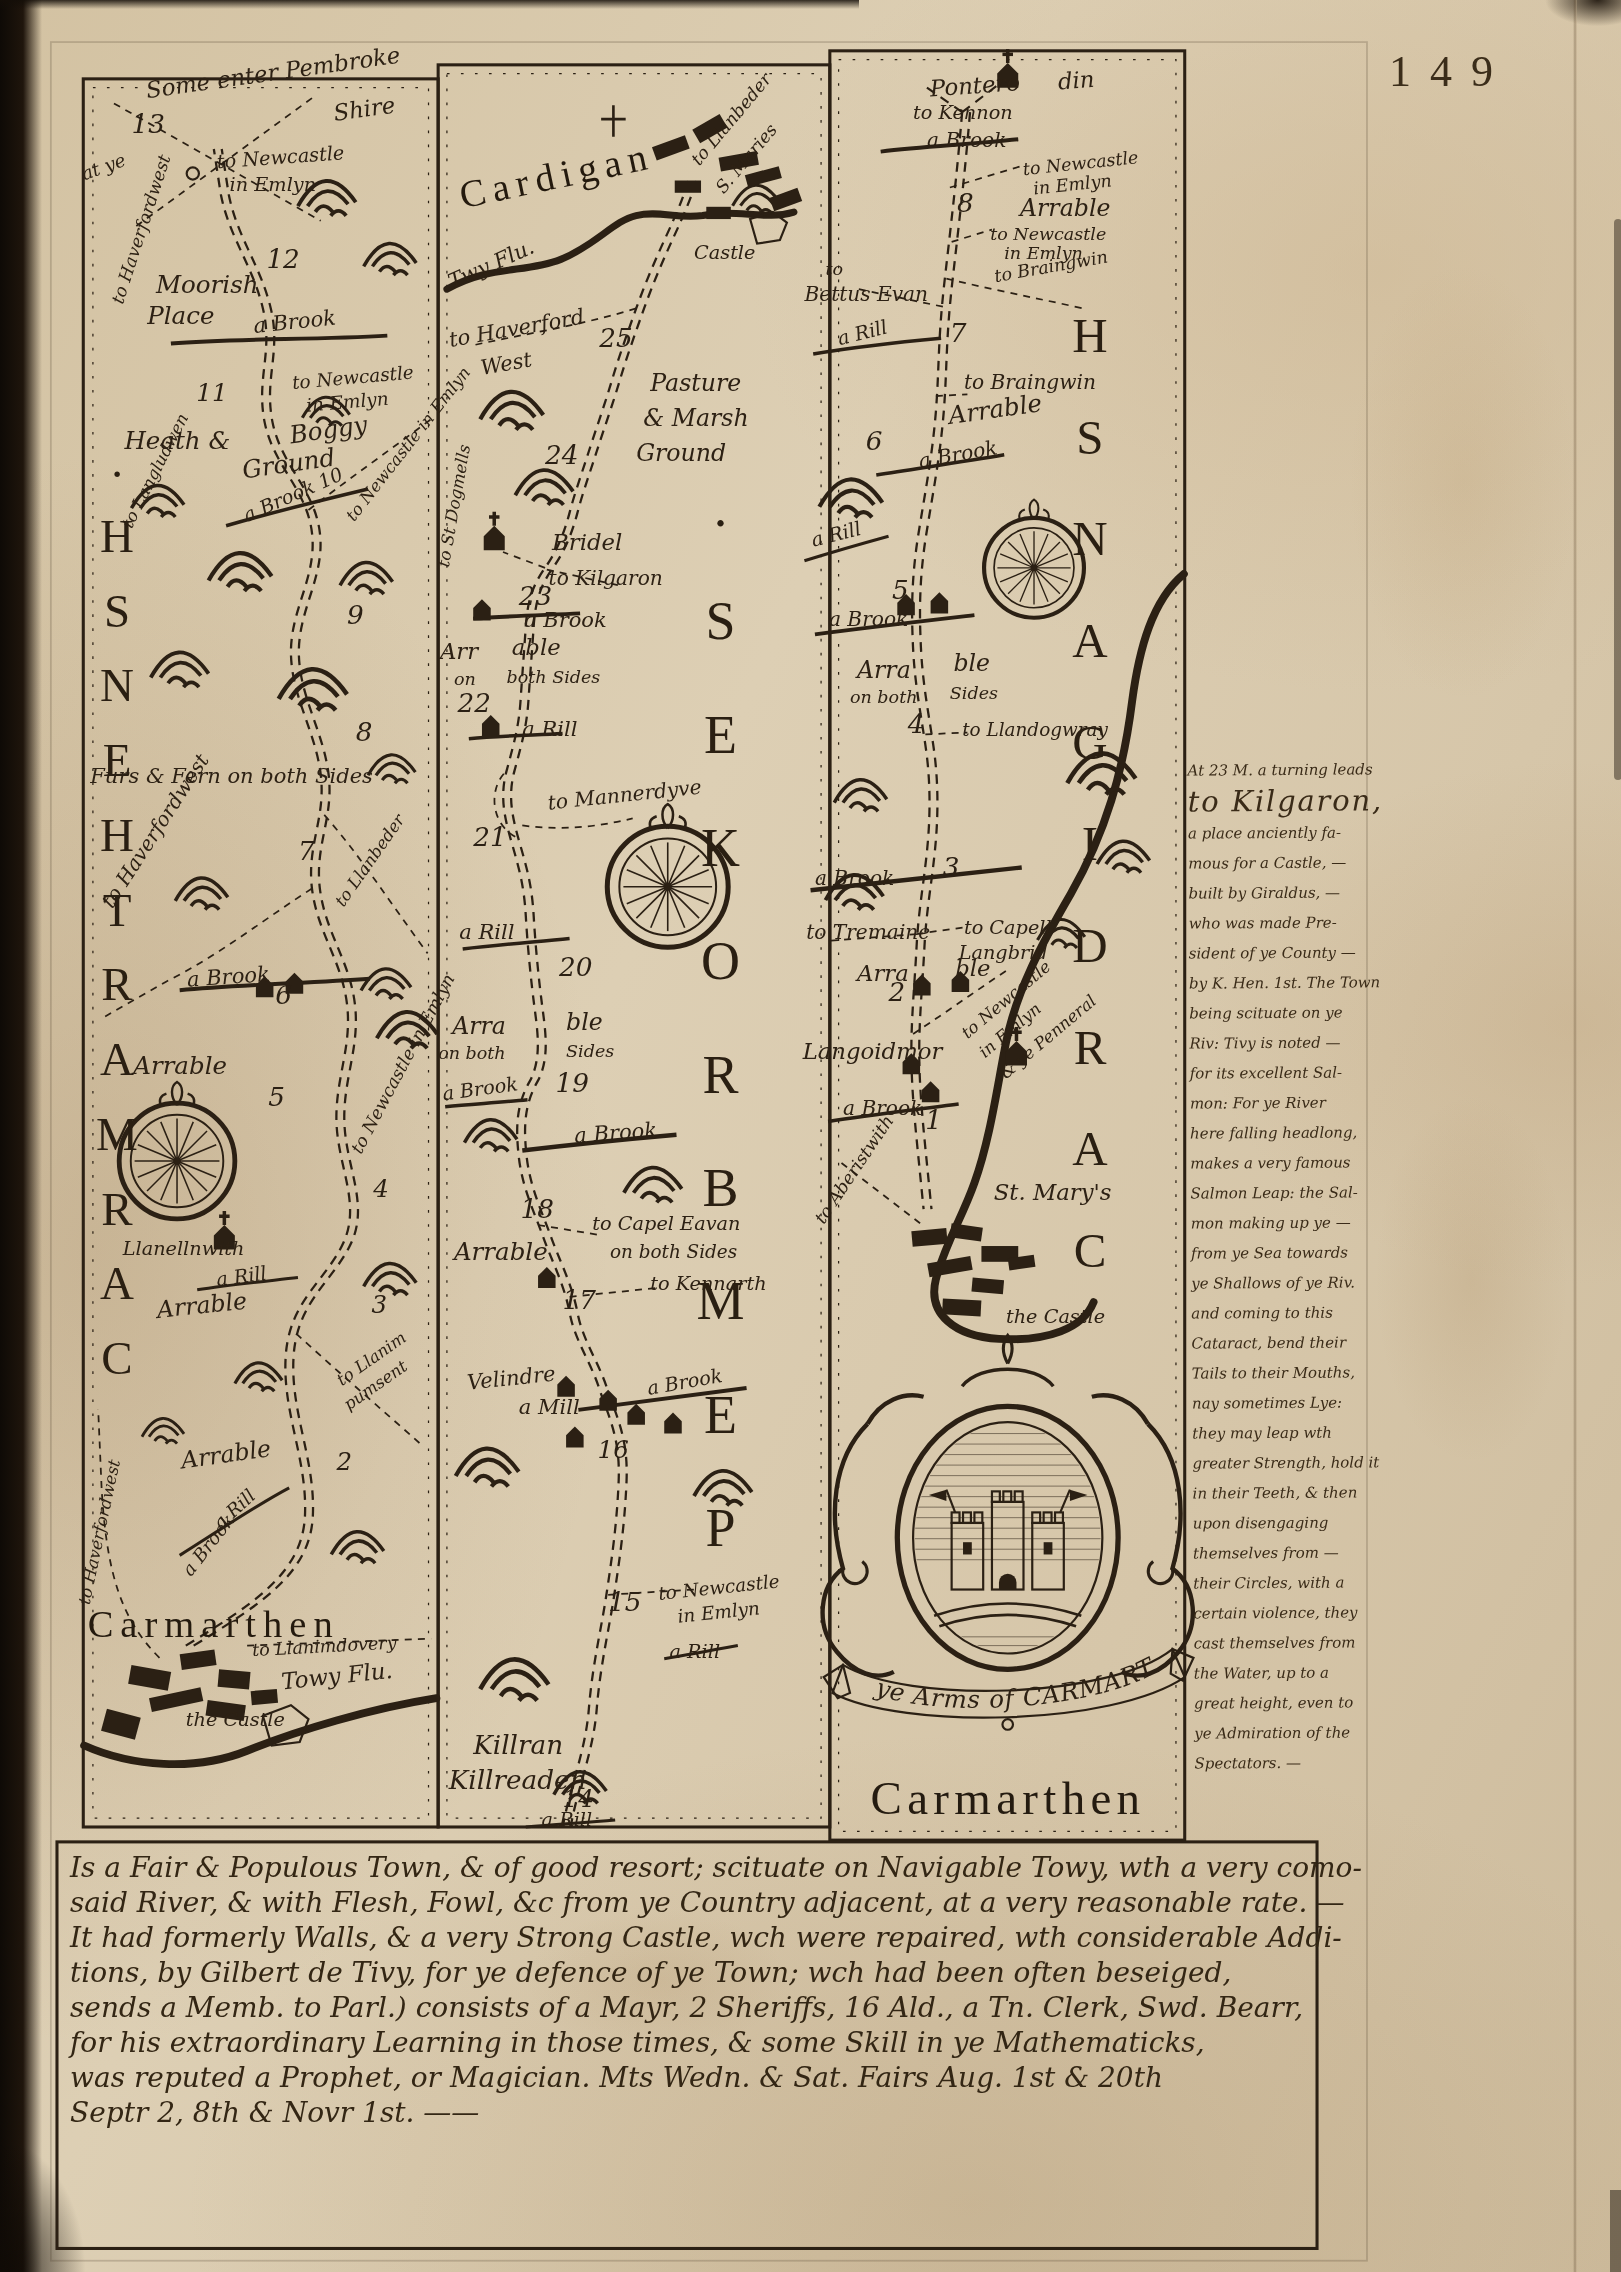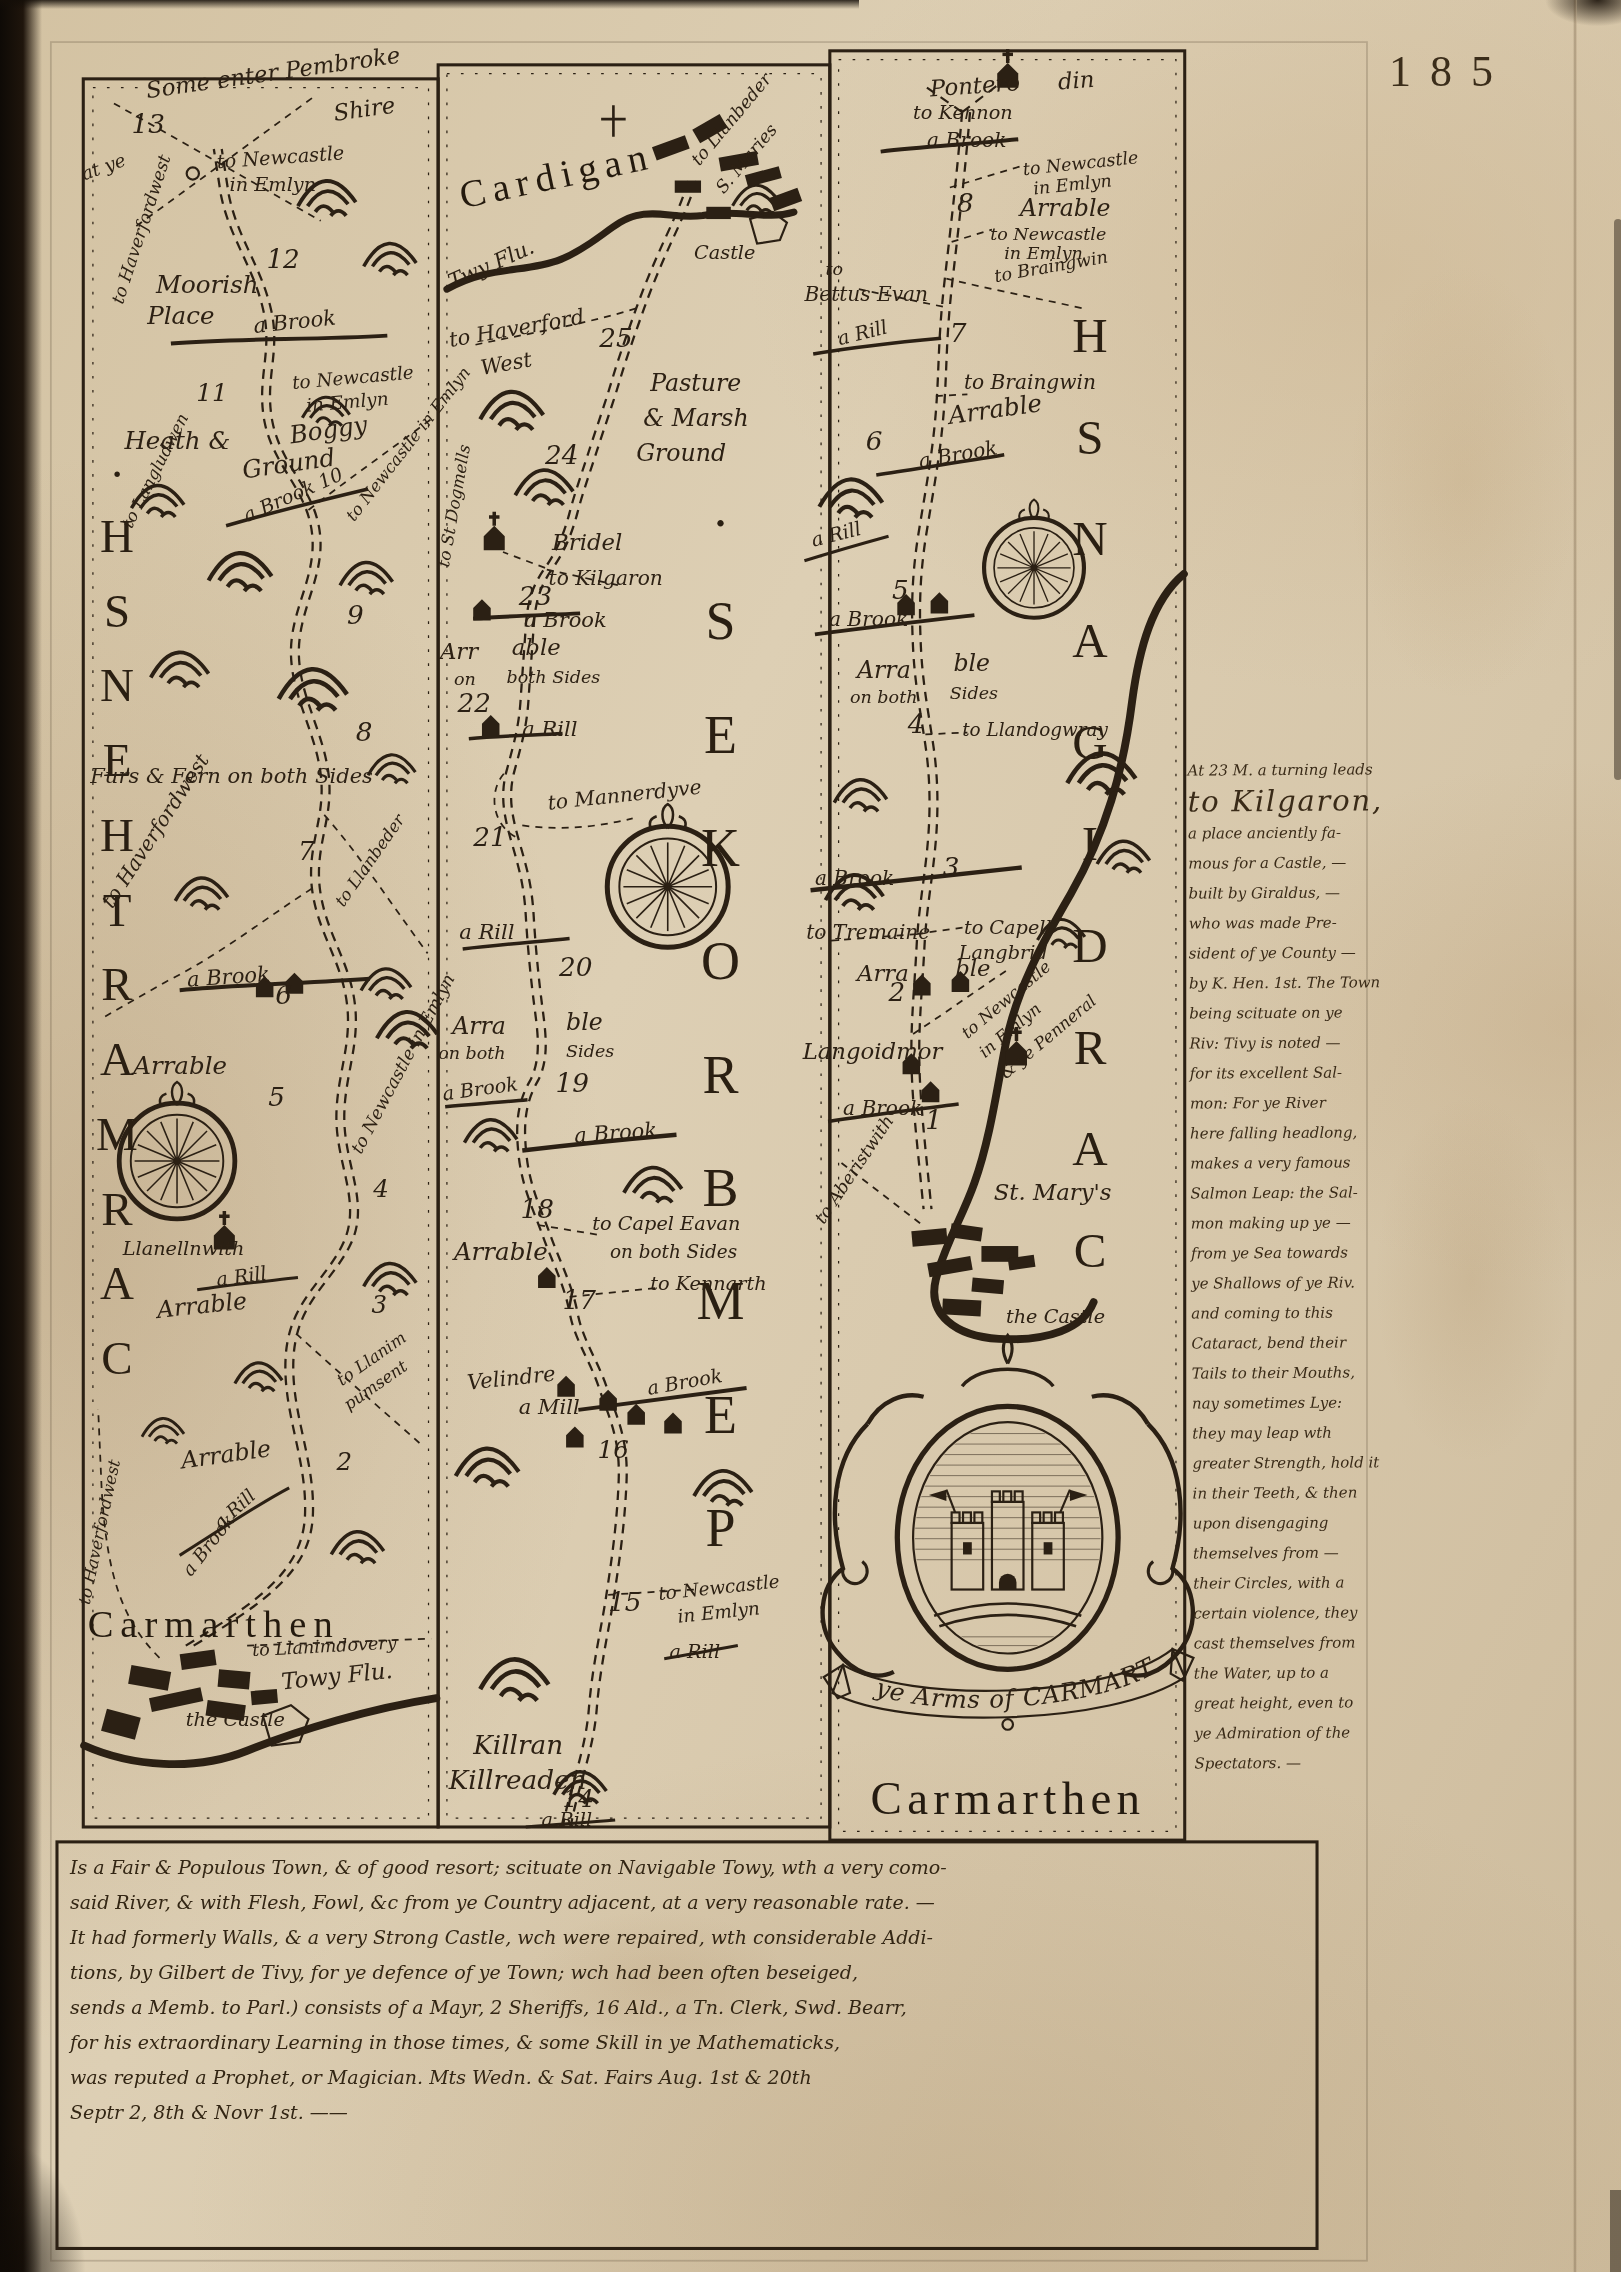--- a/index.html
+++ b/index.html
@@ -31,21 +31,21 @@
   .county{display:flex;flex-direction:column-reverse;justify-content:space-between;align-items:center;
     font-family:"Liberation Serif",serif;color:#2a1f12;}
   .county-left{left:88px;top:434px;width:58px;height:951px;font-size:47px;}
   .county-mid{left:690px;top:477px;width:61px;height:1082px;font-size:54px;}
   .county-right{left:1060px;top:307px;width:60px;height:972px;font-size:49px;}
   
   .side-note{left:1191px;top:755px;width:175px;font-style:italic;font-size:15px;
     line-height:30px;color:#3a2b18;white-space:nowrap;transform:rotate(-0.4deg);}
   .side-note .tl:nth-child(2){font-size:29px;line-height:33px;letter-spacing:1.8px;}
   
-  .description{left:70px;top:1850px;width:1244px;font-style:italic;font-size:19px;
+  .description{left:70px;top:1850px;width:1244px;font-style:italic;font-size:28px;
     line-height:35px;color:#332614;white-space:nowrap;}
   
   .arms-heading{left:832px;top:1771px;width:352px;text-align:center;
     font-family:"Liberation Serif",serif;font-size:47px;letter-spacing:5.3px;color:#241b10;}
   
   .ink{stroke:#2b2014;fill:none;}
   .t-scr{font-family:"DejaVu Serif",serif;font-style:italic;fill:#2d2114;}
   .t-mile{font-family:"DejaVu Serif",serif;font-style:italic;fill:#2b2014;}
   .t-town{font-family:"Liberation Serif",serif;fill:#241a0e;letter-spacing:8px;}
 </style>
@@ -58,21 +58,21 @@
   <div class="abs edge-top"></div>
   <div class="abs blotch-tr"></div>
   <div class="abs blotch-bl"></div>
   <div class="abs fold-right"></div>
   <div class="abs sliver-right"></div>
   <div class="abs sliver-right2"></div>
   <div class="abs stain" style="left:1375px;top:1095px;width:193px;height:368px;background:radial-gradient(closest-side,rgba(150,110,60,.14),transparent);"></div>
   <div class="abs stain" style="left:526px;top:1910px;width:263px;height:140px;background:radial-gradient(closest-side,rgba(150,110,60,.12),transparent);"></div>
   <div class="abs stain" style="left:1349px;top:263px;width:228px;height:438px;background:radial-gradient(closest-side,rgba(165,125,70,.12),transparent);"></div>
 
-  <div class="abs pageno">185</div>
+  <div class="abs pageno">149</div>
 
   <svg class="abs" style="left:0;top:0" width="1622" height="2273" viewBox="0 0 1851 2594">
     <defs>
       <g id="hill" class="ink" stroke-width="2">
         <path d="M0 16 Q14 -9 30 14"></path>
           <path d="M5 16 Q15 1 26 15"></path>
         <path d="M9 19 q4 -6 9 0"></path>
           <path d="M17 21 q4 -5 8 0"></path>
       </g>
       <g id="house">

